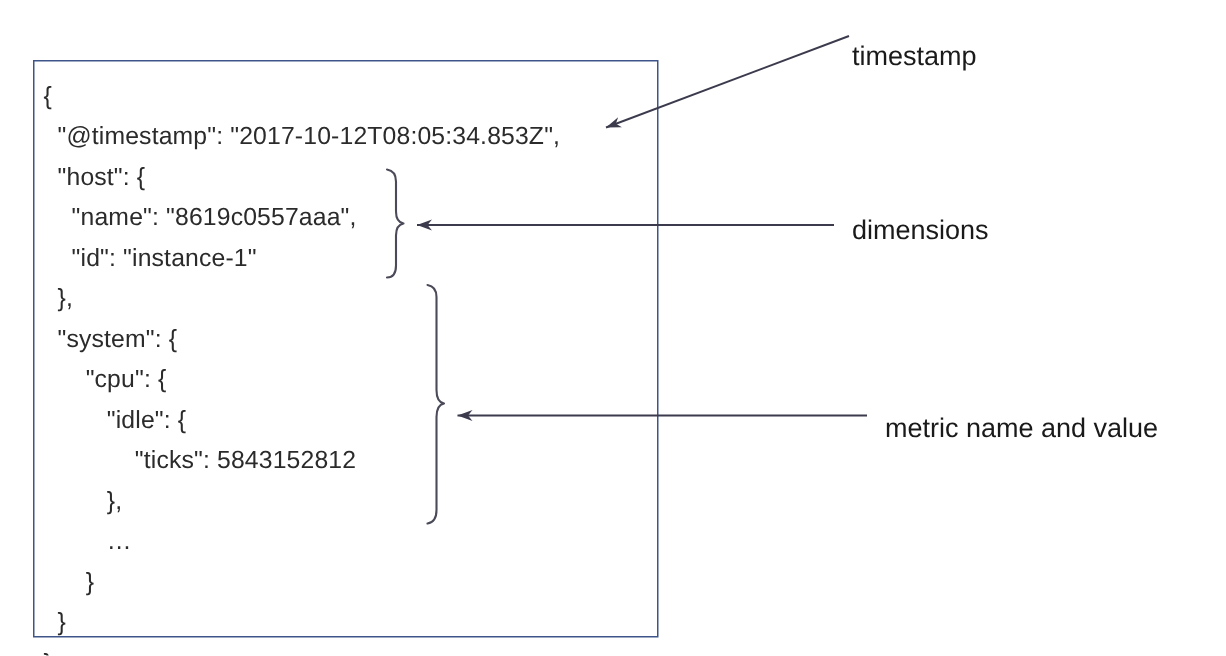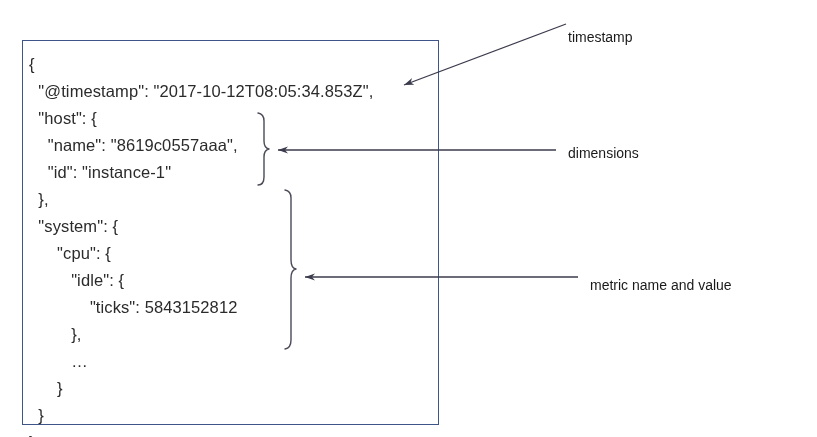--- a/index.html
+++ b/index.html
@@ -46,21 +46,21 @@
     line-height: 27px;
     color: #2b2b2b;
     white-space: pre;
     letter-spacing: 0.1px;
   }
 
   
   .callout-label {
     position: absolute;
     font-family: "Liberation Sans", sans-serif;
-    font-size: 14px;
+    font-size: 18px;
     color: #1a1a1a;
     white-space: nowrap;
     line-height: 20px;
   }
   #label-timestamp { left: 568px; top: 27px; }
   #label-dimensions { left: 568px; top: 143px; }
   #label-metric     { left: 590px; top: 275px; }
 
   
   #overlay {

